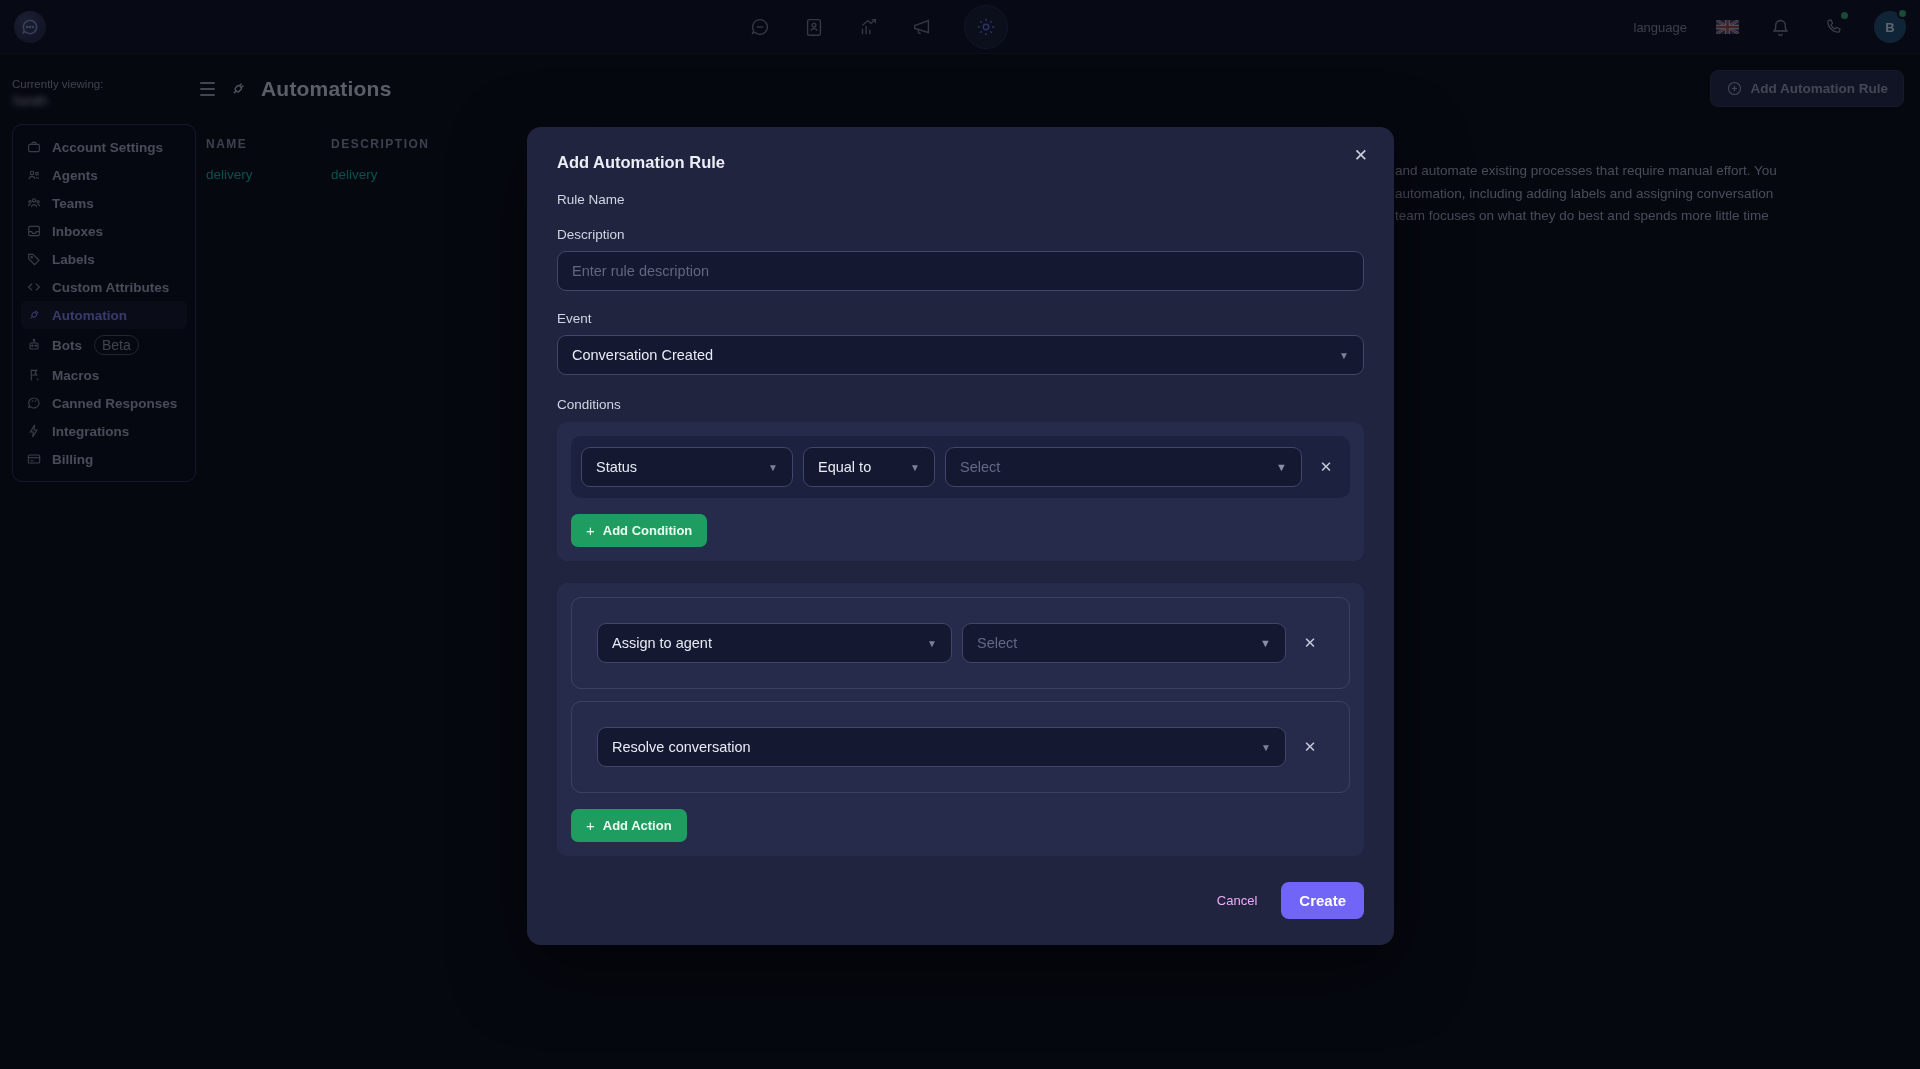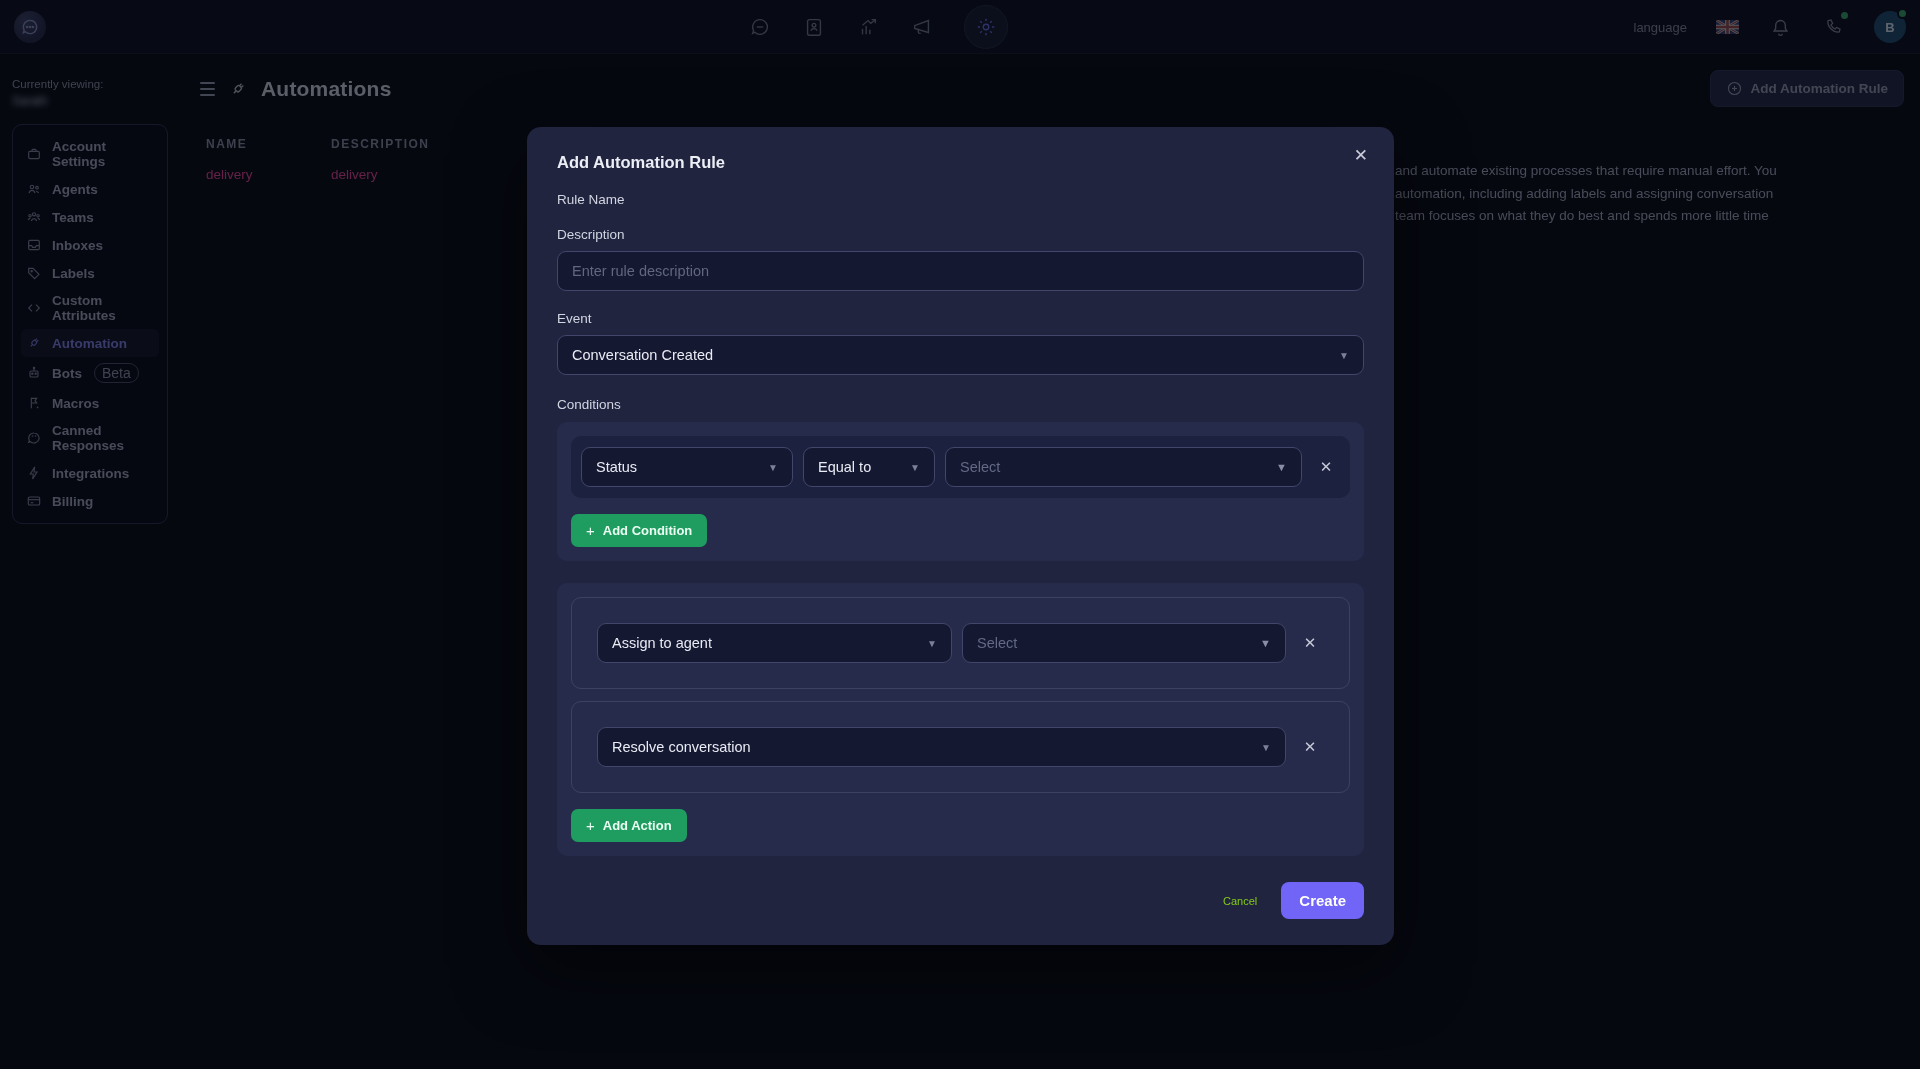--- a/index.html
+++ b/index.html
@@ -58,21 +58,21 @@
 
   
   .sidebar { width:186px; flex:0 0 186px; padding:24px 0 0 12px; }
   .cv-label { font-size:11.5px; color:#9297ab; }
   .cv-name {
     font-size:12px; color:#c3c7d6; margin-top:4px;
     filter:blur(3px); user-select:none; width:max-content;
   }
   .side-menu {
     margin-top:16px; border:1px solid #2f3450; border-radius:10px;
-    padding:8px 8px; width:156px; background:#0b0e1a;
+    padding:8px 8px; width:184px; background:#0b0e1a;
   }
   .side-item {
     display:flex; align-items:center; gap:10px;
     padding:6px 5px; border-radius:6px; cursor:pointer;
     color:#a6abc0; font-size:13.5px; font-weight:600;
   }
   .side-item .si-icon { color:#858aa0; width:16px; height:16px; flex:0 0 16px; }
   .side-item.active { color:#8287ec; background:rgba(122,127,240,0.08); }
   .side-item.active .si-icon { color:#7a7fe0; }
   .beta-pill {
@@ -95,21 +95,21 @@
     display:flex; align-items:center; gap:8px;
     background:#242947; border:1px solid #313656; border-radius:8px;
     padding:9px 15px; color:#9aa0b6; font-size:13.5px; font-weight:600; cursor:pointer;
   }
   .rules-table { margin:30px 0 0 20px; font-size:13px; }
   .tr { display:flex; }
   .th {
     font-size:12px; font-weight:700; letter-spacing:1.5px;
     color:#8d92a6; text-transform:uppercase;
   }
-  .td { color:#ec4899; font-size:13.5px; }
+  .td { color:#14b8a6; font-size:13.5px; }
   .col-name { width:125px; }
   .col-desc { width:260px; }
   .tr.body-row { margin-top:16px; }
 
   .help-text {
     position:absolute; left:1209px; top:106px; width:480px;
     font-size:13.5px; line-height:22.5px; color:#a8adc2; white-space:nowrap;
   }
 
   
@@ -170,21 +170,21 @@
     margin-top:16px; display:inline-flex; align-items:center; gap:8px;
     background:#1f9d61; color:#eafef2; border:none; border-radius:7px;
     padding:9px 15px; font-size:13px; font-weight:700; cursor:pointer;
     font-family:"Liberation Sans", sans-serif;
   }
   .add-btn .plus { font-size:15px; font-weight:400; line-height:1; }
   .modal-footer {
     display:flex; justify-content:flex-end; align-items:center;
     gap:24px; margin-top:26px;
   }
-  .cancel-link { color:#84cc16; font-size:11px; cursor:pointer; }
+  .cancel-link { color:#f0abfc; font-size:13px; cursor:pointer; }
   .create-btn {
     background:#7065f6; color:#ffffff; border:none; border-radius:8px;
     padding:10px 18px; font-size:15px; font-weight:700; cursor:pointer;
     font-family:"Liberation Sans", sans-serif;
   }
 </style>
 </head>
 <body>
 
 <div class="topbar">

